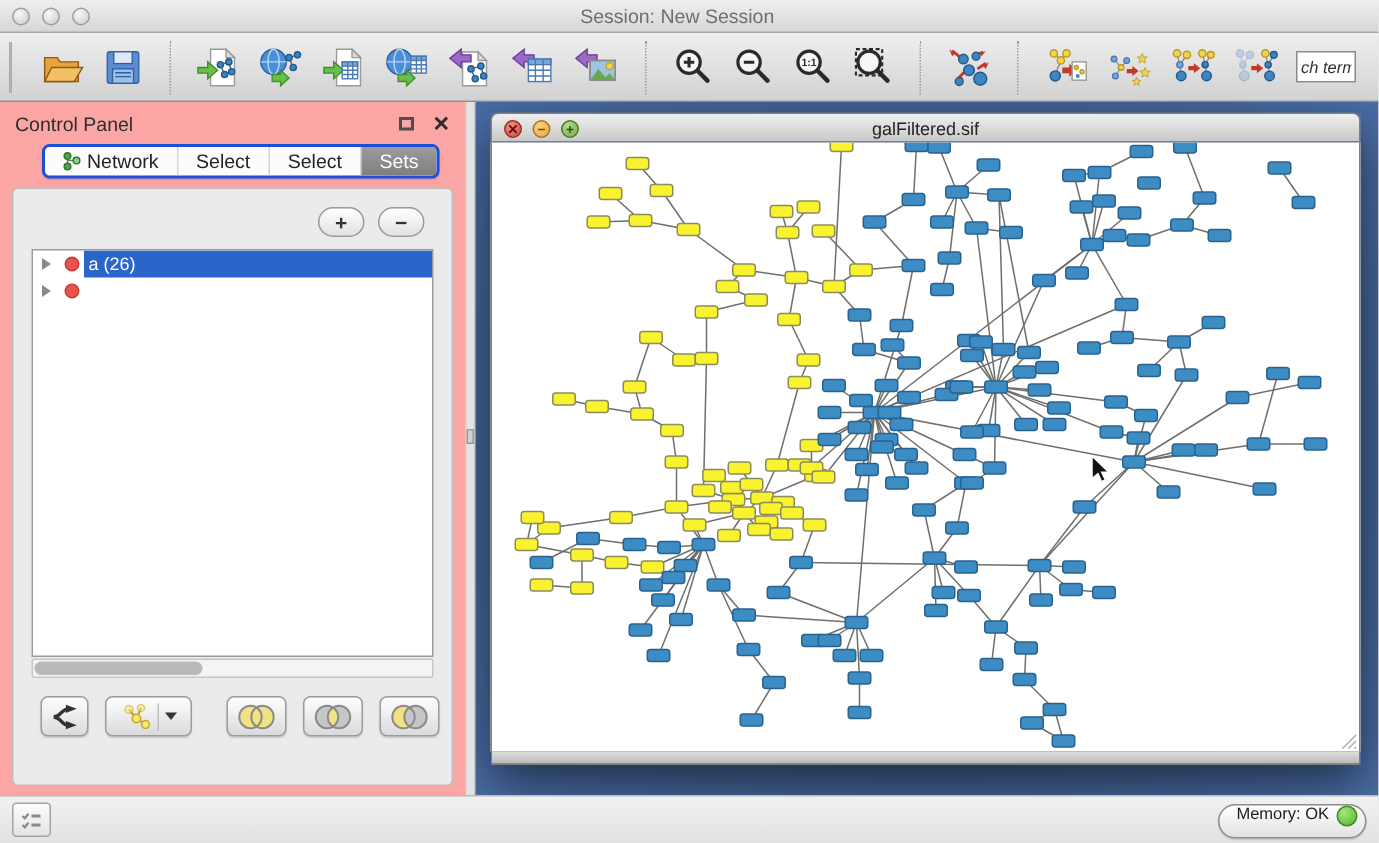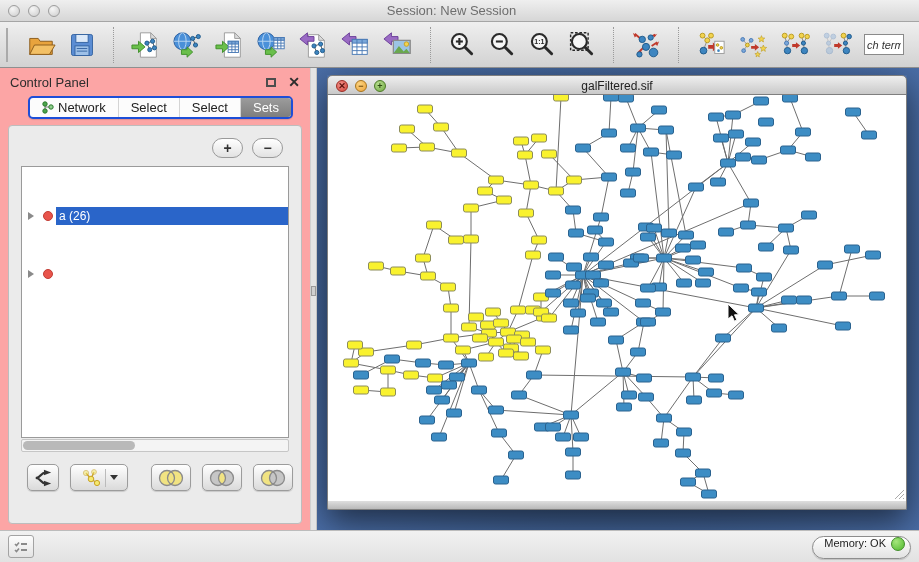--- a/index.html
+++ b/index.html
@@ -41,21 +41,21 @@
             border-right:1px solid #d4d4d4; }
   .cp-tab:last-child { border-right:none; }
   .cp-tab.sel { background:linear-gradient(#9c9c9c,#7e7e7e); color:#fff; }
   .cp-body { margin:2px 8px 6px 8px; border:1px solid #bdbdbd; border-radius:4px; background:#ebebeb;
              flex:1; display:flex; flex-direction:column; padding-bottom:6px; }
   .pm-row { display:flex; justify-content:flex-end; gap:9px; padding:12px 18px 6px 0; }
   .pm-btn { width:31px; height:20px; border:1px solid #9a9a9a; border-radius:10px;
             background:linear-gradient(#ffffff,#e2e2e2); font-size:14px; font-weight:bold; color:#333;
             display:flex; align-items:center; justify-content:center; line-height:1; }
   .sets-list { margin:2px 12px 0 12px; height:272px; background:#fff; border:1px solid #9a9a9a; overflow:hidden; }
-  .set-row { height:18px; display:flex; align-items:center;margin-top:40px; }
+  .set-row { height:18px; display:flex; align-items:center; }
   .row-expander { width:18px; display:flex; justify-content:center; }
   .row-expander span { width:0; height:0; border-left:6px solid #8a8a8a; border-top:4px solid transparent;
                        border-bottom:4px solid transparent; }
   .row-dot { width:16px; display:flex; justify-content:center; }
   .row-dot span { width:10px; height:10px; border-radius:50%; background:#e8544b; border:1px solid #c23d35; }
   .row-label { flex:1; height:100%; display:flex; align-items:center; padding-left:3px;
                font-size:12px; color:#fff; }
   .set-row.selected .row-label { background:#2a65c9; }
   .hscroll { margin:1px 12px 0 12px; height:13px; background:#f4f4f4; border:1px solid #c6c6c6; border-radius:2px; }
   .hthumb { width:42%; height:9px; margin:1px; background:#b9b9b9; border-radius:5px; }

